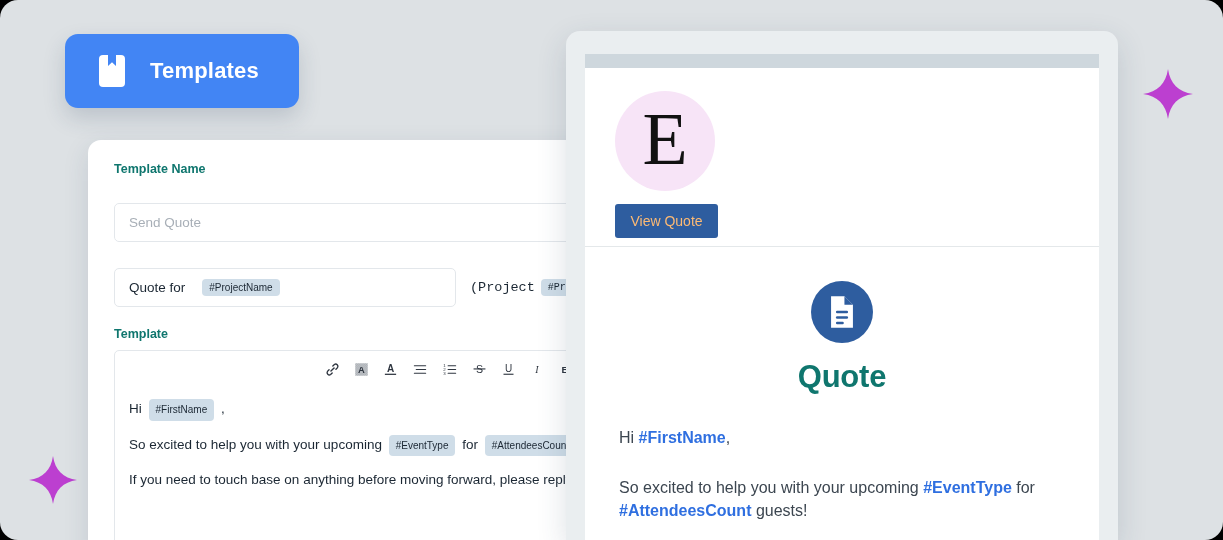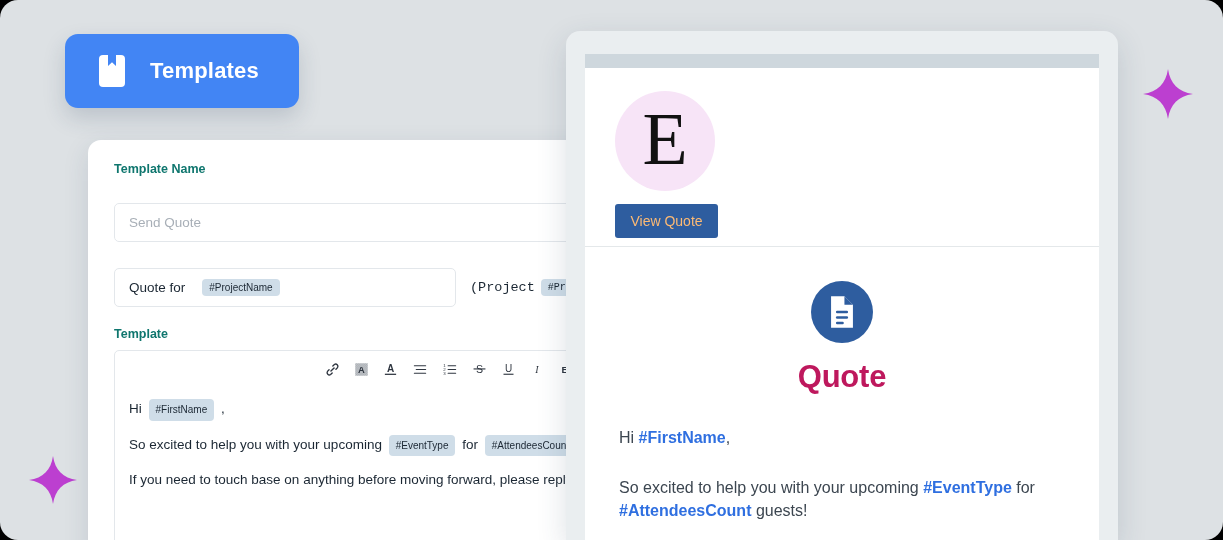--- a/index.html
+++ b/index.html
@@ -257,21 +257,21 @@
     background: #2e5d9f;
     margin: 0 auto;
     display: flex;
     align-items: center;
     justify-content: center;
   }
   .quote-title {
     margin-top: 16px;
     font-size: 31px;
     font-weight: 700;
-    color: #be185d;
+    color: #0f766e;
     letter-spacing: -0.2px;
   }
   .preview-text {
     margin-top: 31px;
     padding: 0 40px 0 34px;
     text-align: left;
     font-size: 16px;
     line-height: 1.45;
     color: #3c4650;
   }

